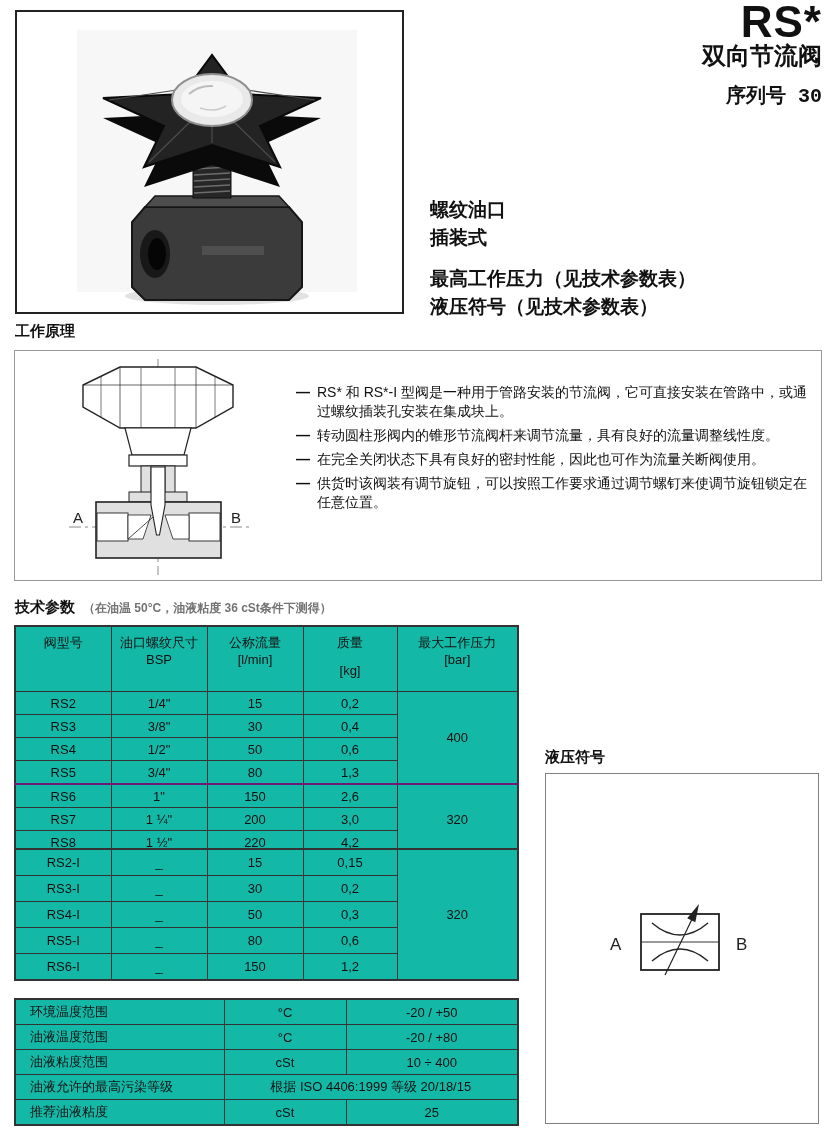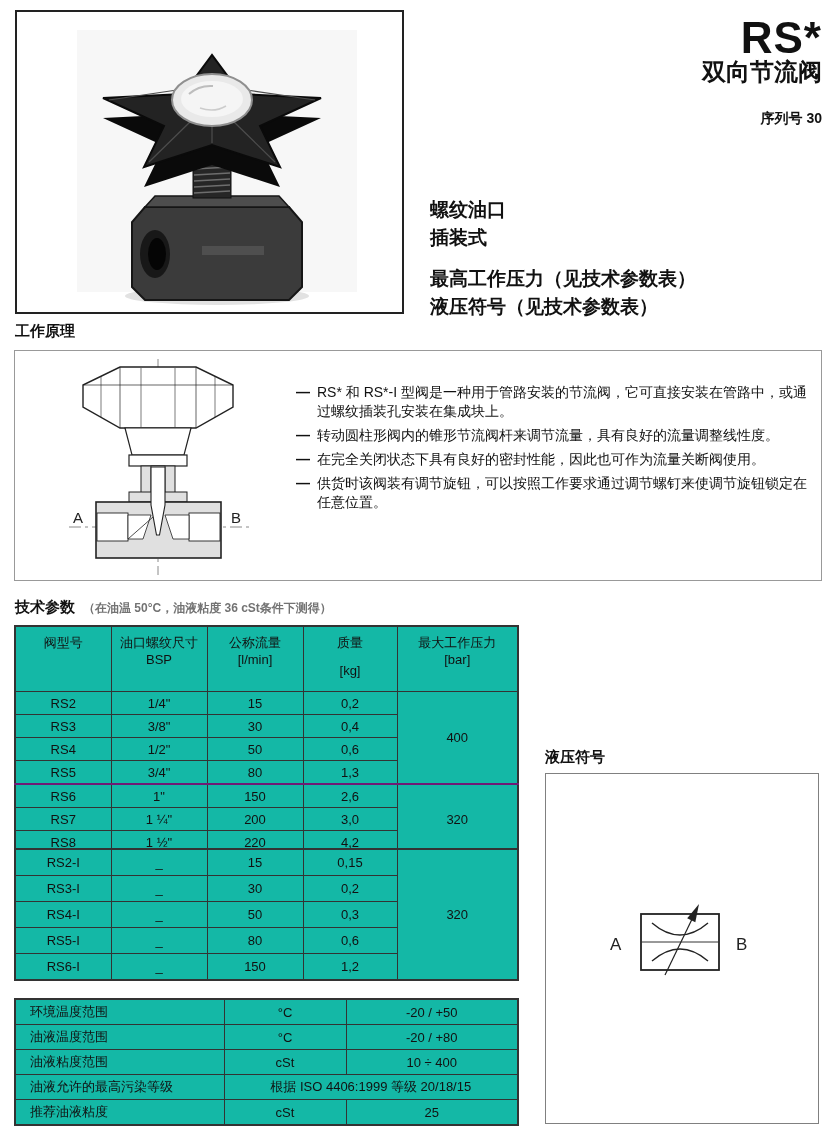--- a/index.html
+++ b/index.html
@@ -3,24 +3,24 @@
 <meta charset="utf-8">
 <style>
   html,body{margin:0;padding:0;background:#fff;}
   .page{
     position:relative;width:830px;height:1131px;background:#fff;overflow:hidden;
     font-family:"Liberation Sans","DejaVu Sans",sans-serif;color:#111;
   }
   
   .photo-box{position:absolute;left:15px;top:10px;width:385px;height:300px;
     border:2px solid #222;background:#fff;}
-  .title-block{position:absolute;right:8px;top:16px;text-align:right;line-height:1;}
+  .title-block{position:absolute;right:8px;top:0;text-align:right;line-height:1;}
   .product-code{font-size:44px;font-weight:700;letter-spacing:1px;}
   .product-name{font-size:24px;font-weight:700;}
-  .series{font-size:14px;font-weight:700;margin-top:27px;}
+  .series{font-size:20px;font-weight:700;margin-top:19px;font-family:Liberation Mono, monospace;}
   .features{position:absolute;left:430px;top:196px;font-size:19px;font-weight:700;line-height:28px;}
   .features .spec{margin-top:0;}
   .features .spacer{height:13px;}
   
   .sec-head{position:absolute;font-size:15px;font-weight:700;color:#111;}
   .sec-note{font-size:12px;font-weight:700;color:#737373;margin-left:8px;}
   
   .principle-box{position:absolute;left:14px;top:350px;width:806px;height:229px;
     border:1px solid #999;background:#fff;}
   .bullets{position:absolute;left:281px;top:32px;width:516px;}

